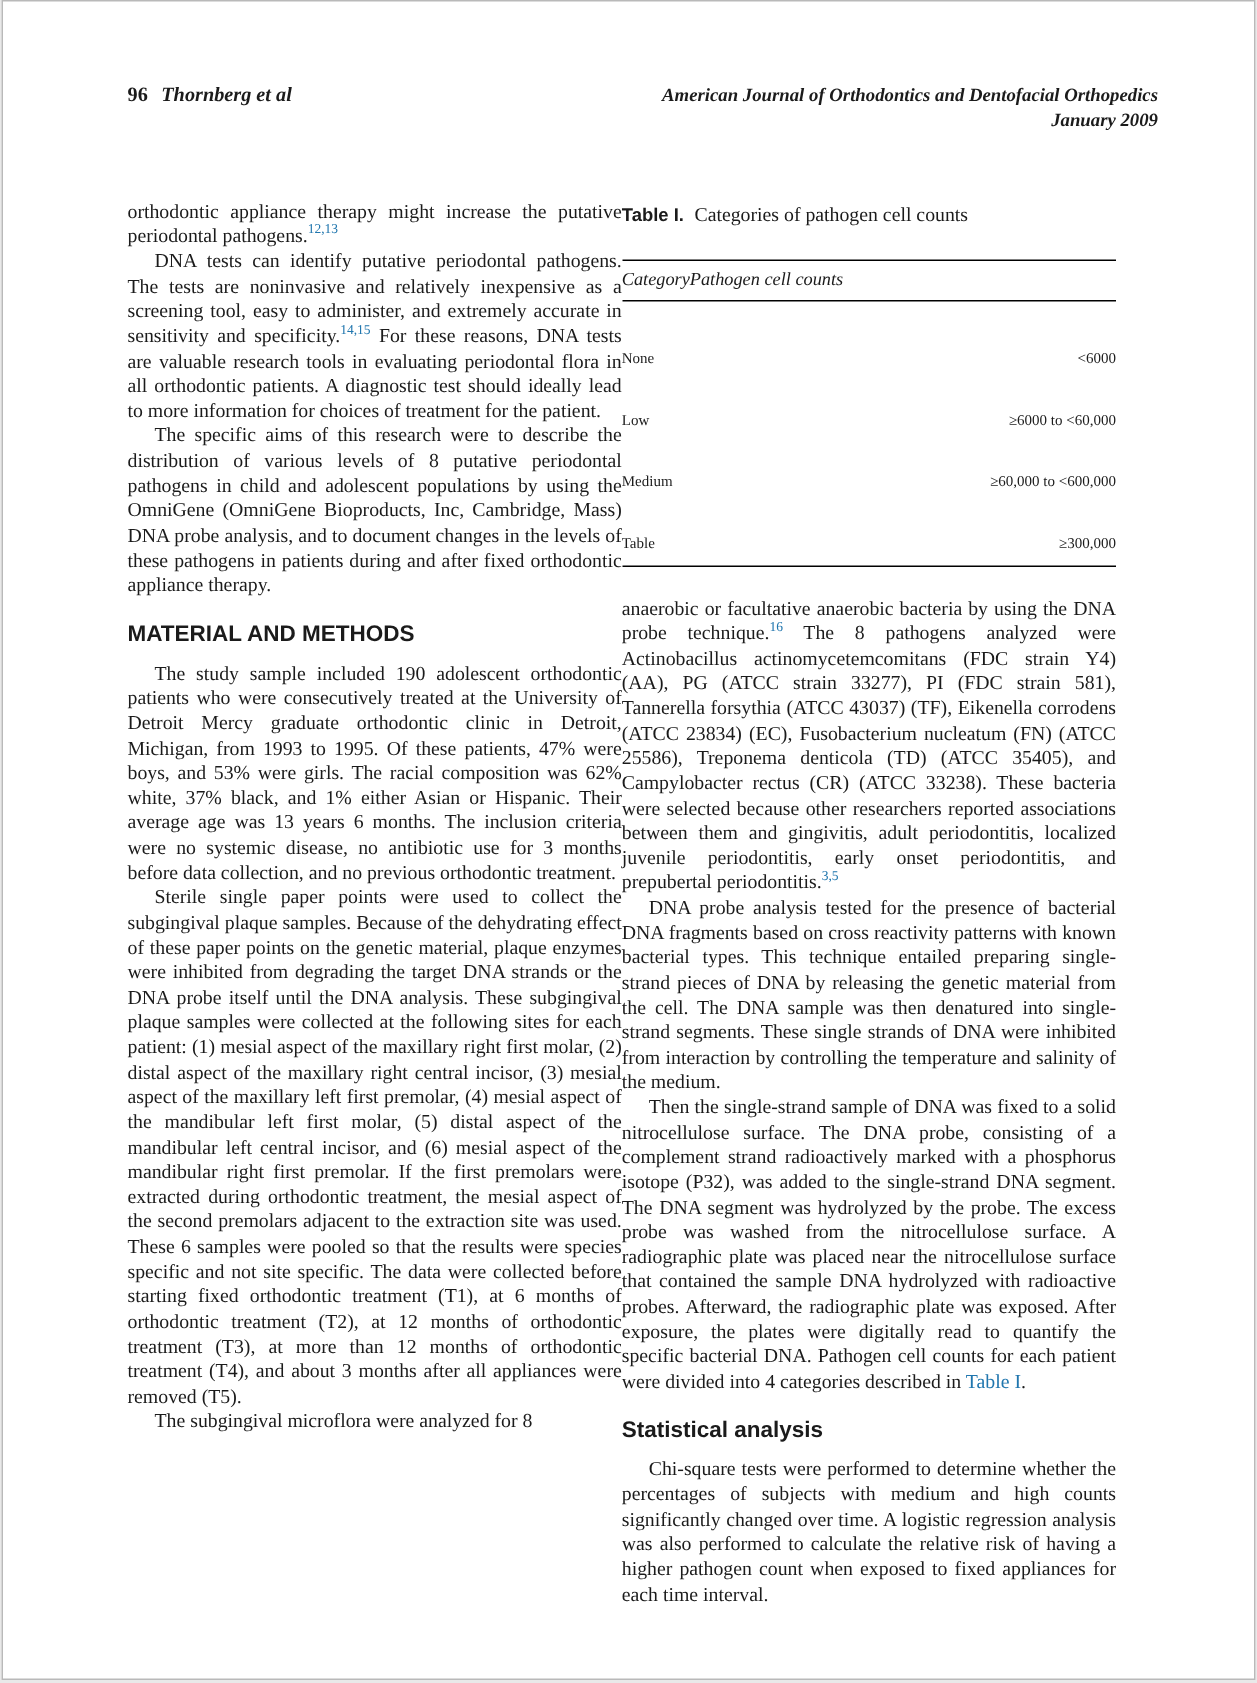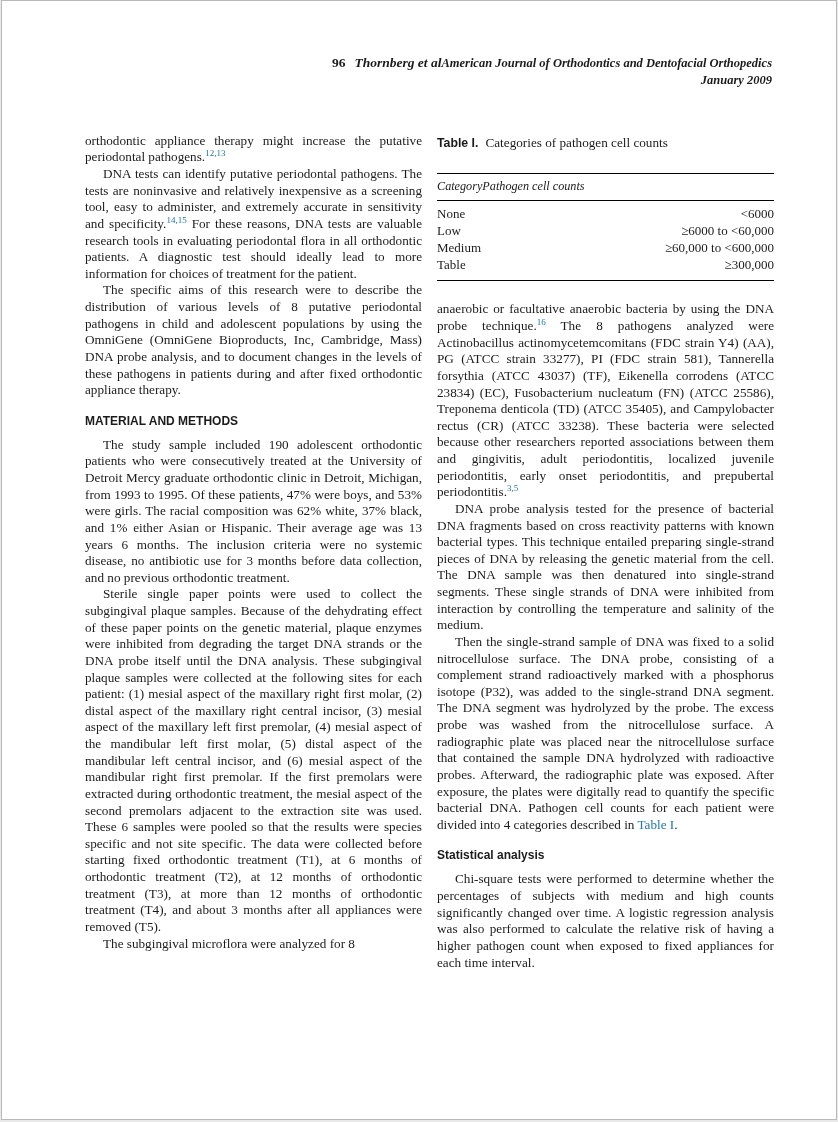--- a/index.html
+++ b/index.html
@@ -14,43 +14,42 @@
     margin:0 auto;
     background:#ffffff;
     border:1px solid #b9b9b9;
     box-sizing:border-box;
     font-family:"Liberation Serif", serif;
     color:var(--text-color);
     overflow:hidden;
   }
   
   .running-head{
-    display:flex;justify-content:flex-end;align-items:flex-start;
+    display:flex;justify-content:space-between;align-items:flex-start;
     padding:54px 64px 0 83px;
-    margin-left:40px;
   }
   .rh-left{font-size:13.5px;white-space:nowrap;}
   .pageno{font-weight:bold;margin-right:9px;}
   .authors{font-style:italic;font-weight:bold;}
   .rh-right{text-align:right;font-style:italic;font-weight:bold;font-size:12.5px;line-height:1.35;}
   
   .columns{
-    display:flex;gap:15px;
-    padding:44px 44px 0 83px;
+    display:flex;
+    padding:44px 92px 0 83px;
   }
   .col{
     width:337px;box-sizing:border-box;
     font-size:13.2px;line-height:1.26;
     text-align:justify;
   }
   .para{margin:0;}
   .para.indent{text-indent:18px;}
   .section-heading{
     font-family:"Liberation Sans", sans-serif;
-    font-size:12px;font-weight:bold;
+    font-size:15px;font-weight:bold;
     margin:15px 0 8px 0;text-align:left;
   }
   sup.sup{
     color:var(--link-color);
     font-size:9px;line-height:0;
   }
   .i{}
   .link{color:var(--link-color);}
   
   .table-block{margin:2px 0 20px 0;}
@@ -58,21 +57,21 @@
   .tlabel{font-family:"Liberation Sans", sans-serif;font-weight:bold;font-size:12.3px;margin-right:7px;}
   .ttitle{font-size:13.2px;}
   .tbl{border-top:1.4px solid var(--rule-color);border-bottom:1.4px solid var(--rule-color);}
   .thead-row{
     display:flex;justify-content:flex-start;
     font-style:italic;font-size:12.2px;
     padding:5px 0 5px 0;
     border-bottom:1px solid var(--rule-color);
   }
   .tbody{padding:4px 0 7px 0;}
-  .trow{display:flex;justify-content:space-between;font-size:13px;line-height:1.32;}
+  .trow{display:flex;justify-content:space-between;font-size:10px;line-height:1.32;margin-top:28px;}
   .tcell-val{text-align:right;}
 </style>
 </head>
 <body>
 
 <div class="page">
 
   <header class="running-head">
     <div class="rh-left">
       <span class="pageno">96</span><span class="authors">Thornberg et al</span>

